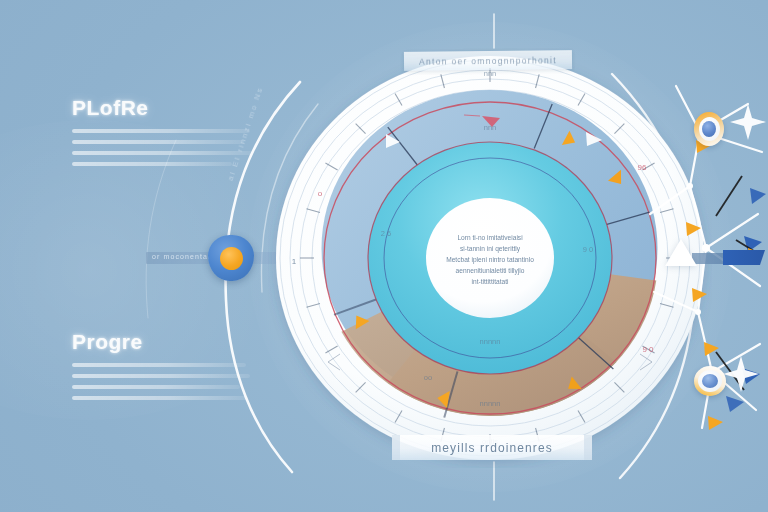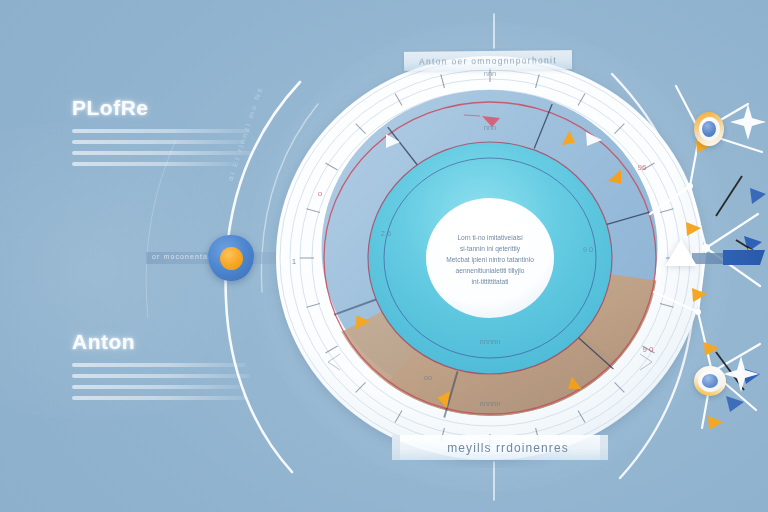--- a/index.html
+++ b/index.html
@@ -102,21 +102,20 @@
     transform: rotate(-0.6deg);
   }
   #ribbon-bottom {
     left: 392px; top: 435px;
     width: 200px; height: 25px;
     font-size: 12px;
     letter-spacing: 1.1px;
     filter: blur(0.45px);
     color: #6f879f;
     clip-path: polygon(0 0, 100% 0, 100% 100%, 0 100%);
-    padding-left: 16px;
   }
   #ribbon-bottom::before,
   #ribbon-bottom::after {
     content: "";
     position: absolute;
     top: 0; width: 8px; height: 100%;
     background: rgba(200,216,232,0.55);
   }
   #ribbon-bottom::before { left: 0; }
   #ribbon-bottom::after { right: 0; }
@@ -301,21 +300,21 @@
     <div class="tb-title">PLofRe</div>
     <div class="tb-lines">
       <div class="tb-line" style="width:178px"></div>
       <div class="tb-line" style="width:172px"></div>
       <div class="tb-line" style="width:180px"></div>
       <div class="tb-line" style="width:160px"></div>
     </div>
   </div>
 
   <div class="text-block" id="text-lower" style="left:72px; top:330px;">
-    <div class="tb-title">Anton</div>
+    <div class="tb-title">Progre</div>
     <div class="tb-lines">
       <div class="tb-line" style="width:174px"></div>
       <div class="tb-line" style="width:178px"></div>
       <div class="tb-line" style="width:168px"></div>
       <div class="tb-line" style="width:176px"></div>
     </div>
   </div>
 
   <div id="rail"></div>
   <div id="rail-label">or moconentarn</div>

